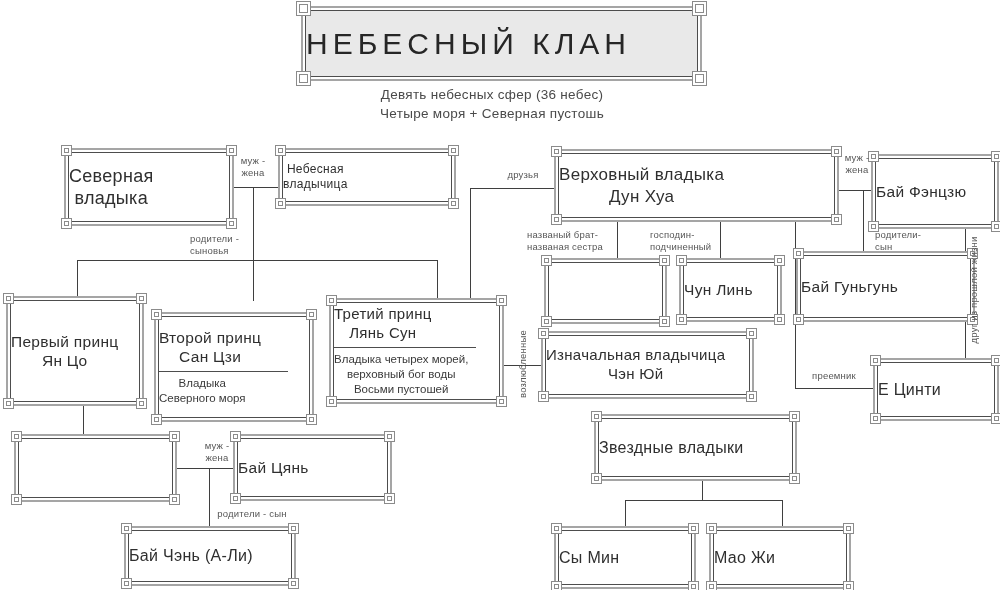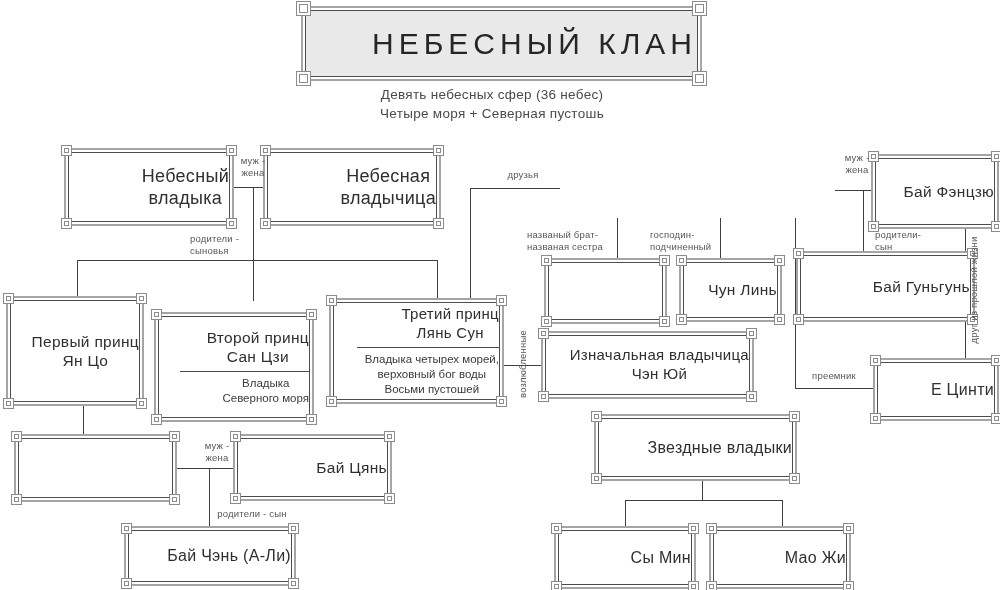--- a/index.html
+++ b/index.html
@@ -13,21 +13,21 @@
   
   .hline,.vline{position:absolute;background:#3f3f3f;z-index:1;}
   .hline{height:1px;}
   .vline{width:1px;}
 
   
   .node{
     position:absolute;box-sizing:border-box;background:#fff;
     border:1px solid #4d4d4d;
     box-shadow:0 0 0 2px #fff, 0 0 0 4px #a5a5a5;
-    display:flex;flex-direction:column;align-items:flex-end;justify-content:center;
+    display:flex;flex-direction:column;align-items:flex-start;justify-content:center;
     text-align:center;z-index:2;
   }
   .nm{white-space:pre-line;line-height:1.25;color:#2f2f2f;letter-spacing:.3px;}
   .role{white-space:pre-line;font-size:11.5px;color:#3a3a3a;line-height:1.3;margin-top:4px;}
   .sep{width:86%;height:1px;background:#4d4d4d;margin-top:5px;flex:0 0 auto;}
 
   
   .orn{
     position:absolute;width:9px;height:9px;background:#fff;
     border:1px solid #8b8b8b;
@@ -97,30 +97,38 @@
   <div class="subtitle">
     <div>Девять небесных сфер (36 небес)</div>
     <div>Четыре моря + Северная пустошь</div>
   </div>
 
   <div class="node" style="left:68px;top:152px;width:162px;height:70px;font-size:18px">
     <i class="orn tl"></i>
       <i class="orn tr"></i>
       <i class="orn bl"></i>
       <i class="orn br"></i>
-    <div class="nm">Небесный
+    <div class="nm">Северная
 владыка</div>
   </div>
-  <div class="node" style="left:267px;top:152px;width:170px;height:70px;font-size:18px">
+  <div class="node" style="left:282px;top:152px;width:170px;height:50px;font-size:12px">
     <i class="orn tl"></i>
       <i class="orn tr"></i>
       <i class="orn bl"></i>
       <i class="orn br"></i>
     <div class="nm">Небесная
 владычица</div>
+  </div>
+  <div class="node" style="left:558px;top:153px;width:277px;height:65px;font-size:17px">
+    <i class="orn tl"></i>
+      <i class="orn tr"></i>
+      <i class="orn bl"></i>
+      <i class="orn br"></i>
+    <div class="nm">Верховный владыка
+Дун Хуа</div>
   </div>
   <div class="node" style="left:875px;top:158px;width:120px;height:67px;font-size:15.5px">
     <i class="orn tl"></i>
       <i class="orn tr"></i>
       <i class="orn bl"></i>
       <i class="orn br"></i>
     <div class="nm">Бай Фэнцзю</div>
   </div>
 
   <div class="node" style="left:548px;top:262px;width:115px;height:58px;font-size:15px">

